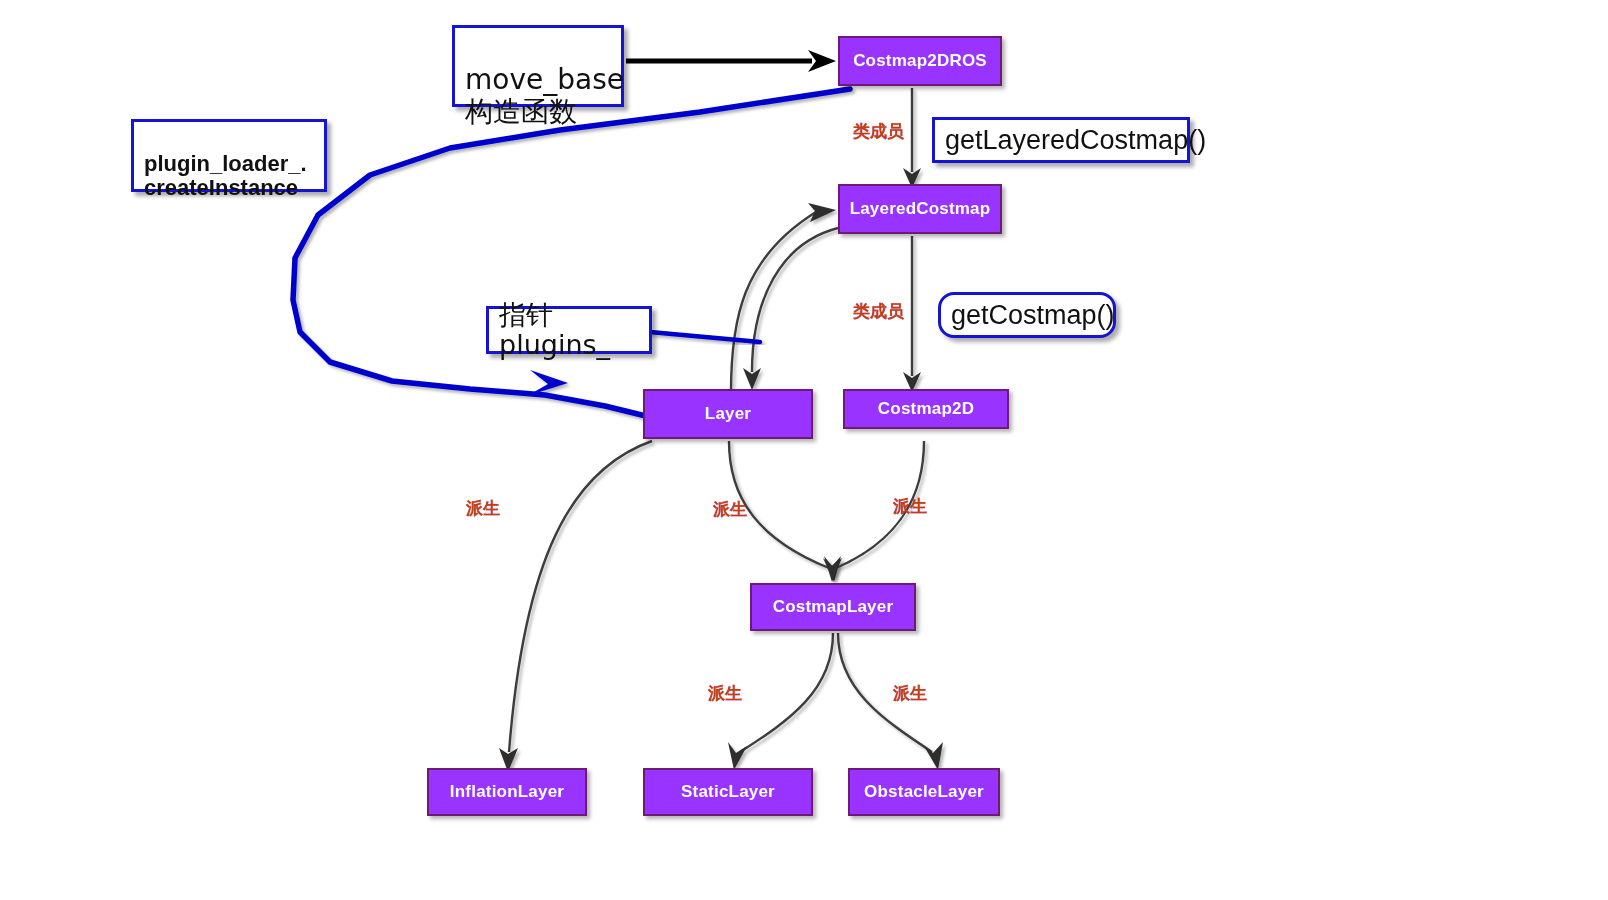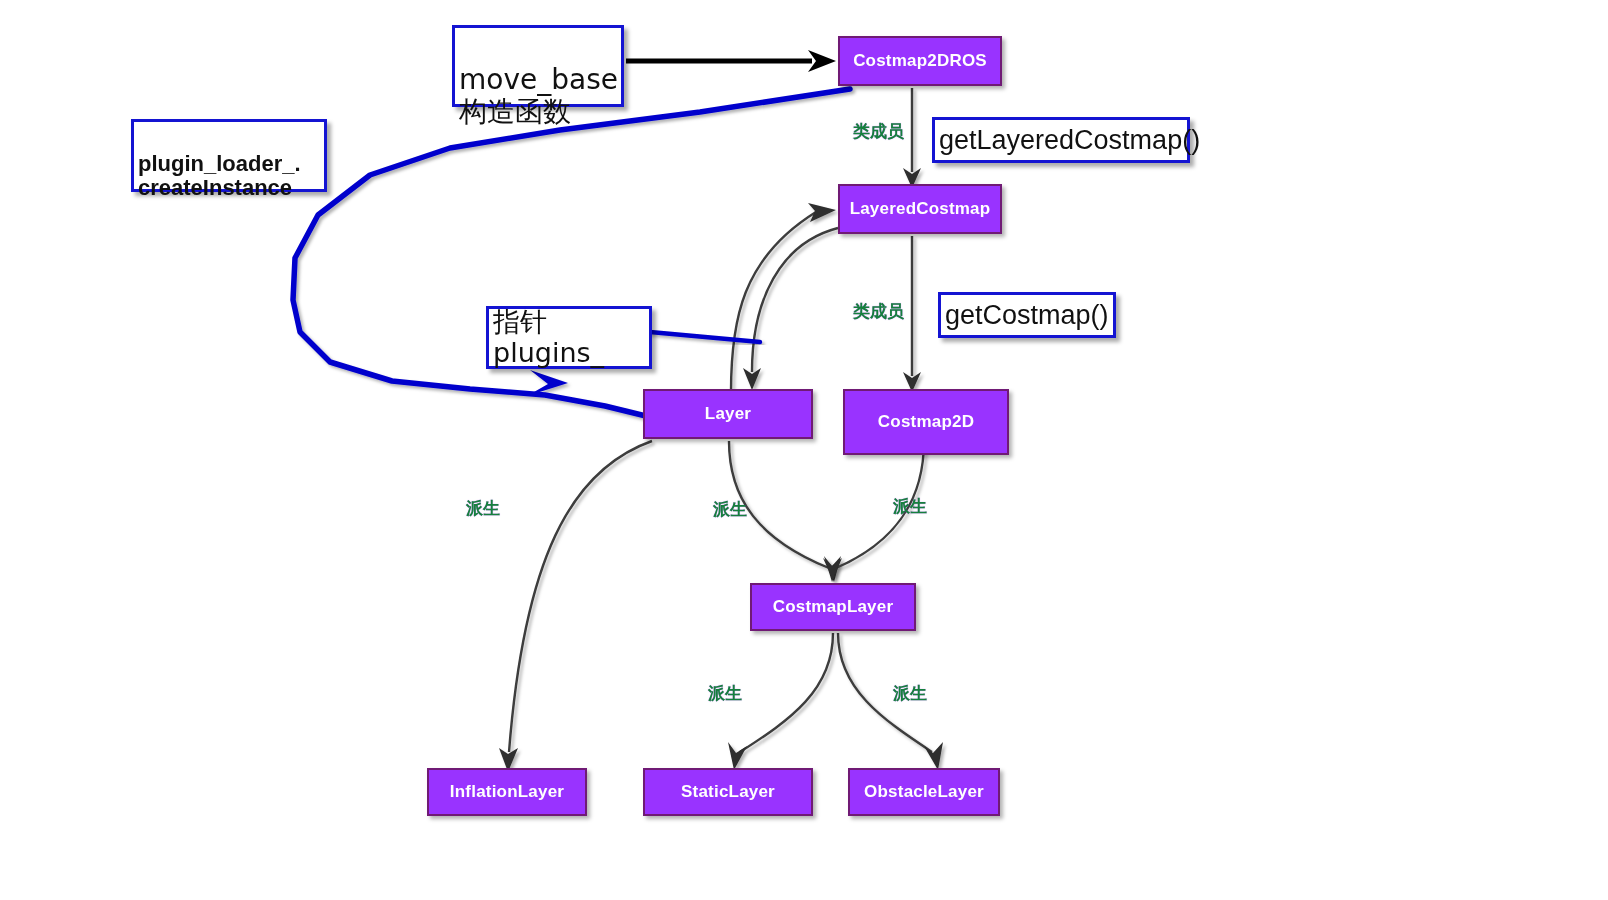--- a/index.html
+++ b/index.html
@@ -43,34 +43,34 @@
   }
   
   .note-box {
     position: absolute;
     background: #ffffff;
     border: 3px solid #1414d2;
     box-sizing: border-box;
     color: #111111;
     font-size: 26px;
     line-height: 1.12;
-    padding: 4px 4px;
+    padding: 4px 10px;
     box-shadow: 4px 4px 4px rgba(0,0,0,0.33);
     white-space: pre-line;
     display: flex;
     align-items: center;
   }
   .note-box.two-line {
     display: block;
     padding-top: 5px;
   }
   
   .edge-label {
     position: absolute;
-    color: #15803d;
+    color: #c2410c;
     font-weight: bold;
     font-size: 17px;
     white-space: nowrap;
     text-shadow: 0 0 1px rgba(153,0,255,0.5);
   }
   .cn {
     font-family: "DejaVu Sans", "Liberation Sans", sans-serif;
   }
 </style>
 </head>
@@ -160,21 +160,21 @@
   </div>
 
   <div class="cls-node" style="left:838px; top:184px; width:164px; height:50px;">
     <span>LayeredCostmap</span>
   </div>
 
   <div class="cls-node" style="left:643px; top:389px; width:170px; height:50px;">
     <span>Layer</span>
   </div>
 
-  <div class="cls-node" style="left:843px; top:389px; width:166px; height:66px;">
+  <div class="cls-node" style="left:843px; top:389px; width:166px; height:40px;">
     <span>Costmap2D</span>
   </div>
 
   <div class="cls-node" style="left:750px; top:583px; width:166px; height:48px;">
     <span>CostmapLayer</span>
   </div>
 
   <div class="cls-node" style="left:427px; top:768px; width:160px; height:48px;align-items:center;">
     <span>InflationLayer</span>
   </div>
@@ -191,29 +191,29 @@
     <span>move_base
 构造函数</span>
   </div>
 
   <div class="note-box two-line" style="left:131px; top:119px; width:196px; height:73px; font-size:22px;font-weight:bold;">
     <span>plugin_loader_.
 createInstance</span>
   </div>
 
 
-  <div class="note-box cn" style="left:486px; top:306px; width:166px; height:63px; font-size:27px;">
+  <div class="note-box cn" style="left:486px; top:306px; width:166px; height:48px; font-size:27px;">
     <span>指针plugins_</span>
   </div>
 
   <div class="note-box" style="left:932px; top:117px; width:258px; height:46px; font-size:27px;">
     <span>getLayeredCostmap()</span>
   </div>
 
-  <div class="note-box" style="left:938px; top:292px; width:178px; height:46px; font-size:27px;">
+  <div class="note-box" style="left:938px; top:292px; width:178px; height:46px; font-size:27px;border-radius:16px;">
     <span>getCostmap()</span>
   </div>
 
   <div class="edge-label cn" style="left:853px; top:120px;">类成员</div>
 
   <div class="edge-label cn" style="left:853px; top:300px;">类成员</div>
 
   <div class="edge-label cn" style="left:466px; top:497px;">派生</div>
 
   <div class="edge-label cn" style="left:713px; top:498px;">派生</div>

